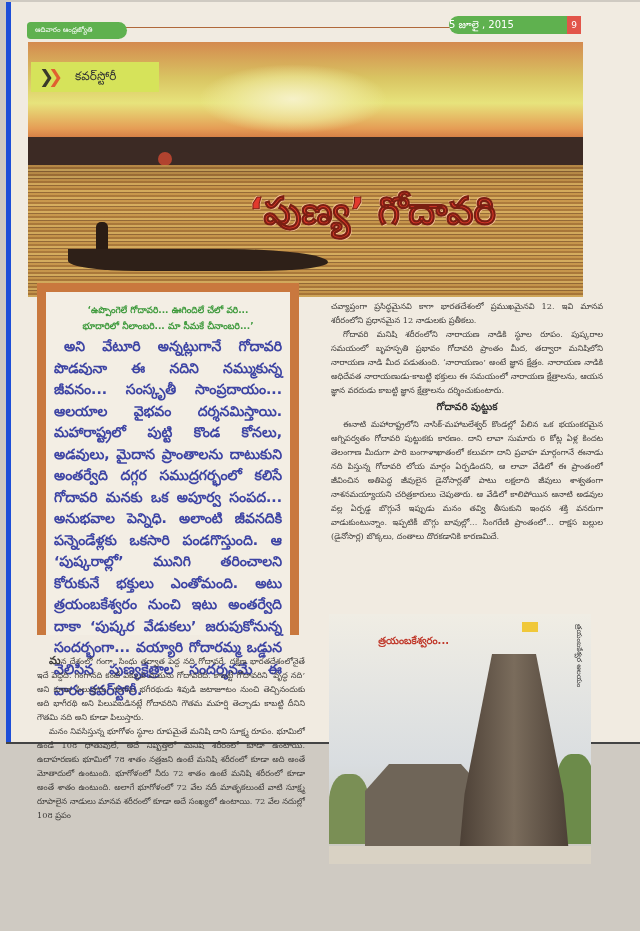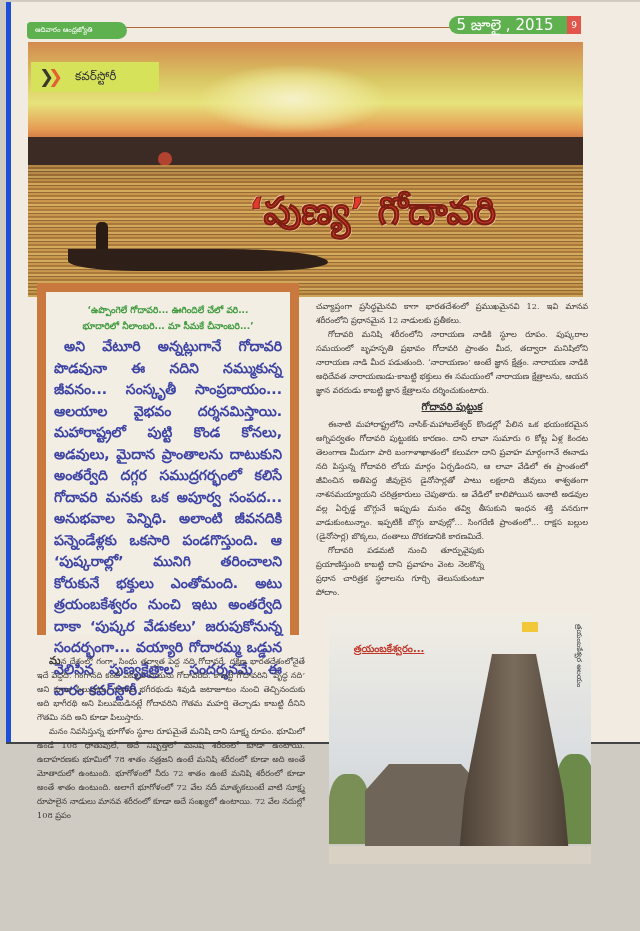--- a/index.html
+++ b/index.html
@@ -1,20 +1,20 @@
 <!DOCTYPE html>
 <html><head>
 <meta charset="utf-8">
 <style>
   html,body{margin:0;padding:0;}
   body{width:640px;height:931px;background:#cfcac2;position:relative;overflow:hidden;font-family:"DejaVu Sans",sans-serif;}
   .page{position:absolute;left:6px;top:2px;width:626px;height:740px;background:#f1ebe1;border-left:5px solid #1d4ed8;box-shadow:0 2px 0 #444;padding-left:24px;}
   .hdr-line{position:absolute;left:110px;top:25px;width:340px;height:1px;background:#b0683a;}
   .pill-left{position:absolute;left:16px;top:20px;height:17px;width:100px;background:#5fb14f;border-radius:4px 9px 9px 4px;color:#fff;font-size:7px;line-height:17px;padding-left:8px;box-sizing:border-box;}
-  .pill-right{position:absolute;left:438px;top:14px;height:18px;width:118px;background:#5fb14f;border-radius:9px 0 0 9px;color:#fff;font-size:15px;line-height:18px;text-align:center;padding-right:6px;box-sizing:border-box;}
+  .pill-right{position:absolute;left:438px;top:14px;height:18px;width:118px;background:#5fb14f;border-radius:9px 0 0 9px;color:#fff;font-size:10px;line-height:18px;text-align:left;padding-right:6px;box-sizing:border-box;}
   .page-no{position:absolute;left:556px;top:14px;width:14px;height:18px;background:#e2554a;color:#fff;font-size:9px;line-height:18px;text-align:center;}
   .hero{position:absolute;left:17px;top:40px;width:555px;height:255px;overflow:hidden;
     background:linear-gradient(180deg,#d48a4f 0%,#d9c462 14%,#e7e37c 24%,#e59d55 34%,#c9683a 40%,#4a2a22 43%,#3b2820 50%,#5a3a22 53%,#b27a3a 56%,#d0a15a 64%,#a87a3e 74%,#c59955 84%,#9b6e3a 100%);}
   .hero .sun{position:absolute;left:170px;top:22px;width:190px;height:70px;border-radius:50%;background:radial-gradient(ellipse,#f6f1c8 0%,rgba(240,236,160,.6) 45%,rgba(240,236,160,0) 70%);}
   .hero .trees{position:absolute;left:0;top:95px;width:555px;height:28px;background:#3c2a24;}
   .hero .redsun{position:absolute;left:130px;top:110px;width:14px;height:14px;border-radius:50%;background:#d04a32;opacity:.8;}
   .hero .water{position:absolute;left:0;top:123px;width:555px;height:132px;background:repeating-linear-gradient(180deg,#c9984c 0 2px,#a77538 2px 4px,#d8b060 4px 6px,#8e6434 6px 7px);opacity:.85;}
   .hero .boat{position:absolute;left:40px;top:207px;width:260px;height:22px;background:#2e2018;border-radius:0 60% 40% 40%/0 90% 60% 70%;}
   .hero .man{position:absolute;left:68px;top:180px;width:12px;height:30px;background:#2a1c14;border-radius:5px 5px 0 0;}
   .tag{position:absolute;left:20px;top:60px;width:128px;height:30px;background:#d6e35a;}
@@ -22,24 +22,24 @@
   .tag .chev .a{color:#3a3a2a;} .tag .chev .b{color:#e06030;}
   .tag .lbl{position:absolute;left:44px;top:7px;font-size:12px;color:#333;}
   .title{position:absolute;left:238px;top:180px;font-size:38px;font-weight:bold;color:#e2392d;-webkit-text-stroke:1px #7a1f12;text-shadow:1px 1px 0 #f3c59a,-1px -1px 0 #f3c59a;white-space:nowrap;margin-top:7px;}
   .intro{position:absolute;left:26px;top:281px;width:262px;height:352px;background:#c9783e;text-decoration:underline;}
   .intro .inner{position:absolute;left:9px;top:9px;right:9px;bottom:0;background:#f3eee4;padding:10px 8px 0 8px;box-sizing:border-box;}
   .intro .quote{color:#3e9a3c;font-size:9px;font-weight:bold;line-height:16px;text-align:center;}
   .intro .body{color:#3d44a4;font-size:14px;font-weight:bold;line-height:21.5px;text-indent:10px;text-align:justify;margin-top:2px;}
   .col{position:absolute;font-family:"DejaVu Serif",serif;color:#3c3a38;font-size:8.2px;line-height:14px;text-align:justify;}
   .col p{margin:0;text-indent:12px;}
   .col .dropcap{font-weight:bold;font-size:11px;}
-  .sub{font-family:"DejaVu Sans",sans-serif;font-weight:bold;font-size:10px;text-align:center;color:#333;margin:3px 0 3px 0;text-decoration:underline;}
+  .sub{font-family:"DejaVu Sans",sans-serif;font-weight:bold;font-size:10px;text-align:center;color:#333;margin:3px 0 3px 0;}
   .sub.red{color:#c0392b;}
   .colL{left:26px;top:652px;width:268px;}
-  .colR{left:305px;top:297px;width:272px;}
+  .colR{left:320px;top:297px;width:272px;}
   .temple{position:absolute;left:318px;top:612px;width:262px;height:250px;background:linear-gradient(180deg,#f0ede4 0%,#d9dde0 60%,#c9c6bc 100%);overflow:hidden;}
   .temple .tower{position:absolute;left:130px;top:40px;width:110px;height:200px;background:linear-gradient(90deg,#4c4036,#7a6c5c 50%,#4c4036);clip-path:polygon(30% 0,70% 0,95% 70%,100% 100%,0 100%,5% 70%);}
   .temple .hall{position:absolute;left:36px;top:150px;width:120px;height:90px;background:#6f6558;clip-path:polygon(20% 0,80% 0,100% 30%,100% 100%,0 100%,0 30%);}
   .temple .trees{position:absolute;left:226px;top:140px;width:40px;height:90px;background:#6c8b4a;border-radius:40% 40% 0 0;}
   .temple .trees2{position:absolute;left:0;top:160px;width:40px;height:70px;background:#7a8f55;border-radius:40% 40% 0 0;}
   .temple .ground{position:absolute;left:0;top:232px;width:262px;height:18px;background:#d9d2c4;}
   .temple .flag{position:absolute;left:193px;top:8px;width:16px;height:10px;background:#f0c83a;}
   .temple-text{position:absolute;left:318px;top:612px;width:120px;font-family:"DejaVu Serif",serif;font-size:8.2px;line-height:14px;color:#3c3a38;}
   .credit{position:absolute;left:548px;top:622px;width:24px;font-size:7px;line-height:8px;color:#333;writing-mode:vertical-rl;}
 </style>
@@ -82,30 +82,29 @@
   <div class="col colL">
     <p><span class="dropcap">మ</span><span>న దేశంలో గంగా, సింధు తర్వాత పెద్ద నది గోదావరే. దక్షిణ భారతదేశంలోనైతే ఇదే పెద్దది. గంగానది కంటే ఎక్కువ వయసు గోదావరిది. కాబట్టే గోదావరిని ‘వృద్ధ నది’ అని కూడా పిలుస్తారు. గంగను భగీరథుడు శివుడి జటాజూటం నుంచి తెచ్చినందుకు అది భాగీరథి అని పిలువబడినట్లే గోదావరిని గౌతమ మహర్షి తెచ్చాడు కాబట్టి దీనిని గౌతమి నది అని కూడా పిలుస్తారు.</span></p>
     <p>మనం నివసిస్తున్న భూగోళం స్థూల రూపమైతే మనిషి దాని సూక్ష్మ రూపం. భూమిలో ఉండే 108 ధాతువులే, అదే నిష్పత్తిలో మనిషి శరీరంలో కూడా ఉంటాయి. ఉదాహరణకు భూమిలో 78 శాతం నత్రజని ఉంటే మనిషి శరీరంలో కూడా అది అంతే మోతాదులో ఉంటుంది. భూగోళంలో నీరు 72 శాతం ఉంటే మనిషి శరీరంలో కూడా అంతే శాతం ఉంటుంది. అలాగే భూగోళంలో 72 వేల నదీ మాతృకలుంటే వాటి సూక్ష్మ రూపాలైన నాడులు మానవ శరీరంలో కూడా అదే సంఖ్యలో ఉంటాయి. 72 వేల నదుల్లో 108 ప్రపం</p>
   </div>
 
   <div class="col colR">
     <p style="text-indent:0">చవ్యాప్తంగా ప్రసిద్ధమైనవి కాగా భారతదేశంలో ప్రముఖమైనవి 12. ఇవి మానవ శరీరంలోని ప్రధానమైన 12 నాడులకు ప్రతీకలు.</p>
     <p>గోదావరి మనిషి శరీరంలోని నారాయణ నాడికి స్థూల రూపం. పుష్కరాల సమయంలో బృహస్పతి ప్రభావం గోదావరి ప్రాంతం మీద, తద్వారా మనిషిలోని నారాయణ నాడి మీద పడుతుంది. ‘నారాయణం’ అంటే జ్ఞాన క్షేత్రం. నారాయణ నాడికి అధిదేవత నారాయణుడు-కాబట్టి భక్తులు ఈ సమయంలో నారాయణ క్షేత్రాలను, ఆయన జ్ఞాన వరదుడు కాబట్టి జ్ఞాన క్షేత్రాలను దర్శించుకుంటారు.</p>
     <div class="sub">గోదావరి పుట్టుక</div>
     <p>ఈనాటి మహారాష్ట్రలోని నాసిక్-మహాబలేశ్వర్ కొండల్లో పేలిన ఒక భయంకరమైన అగ్నిపర్వతం గోదావరి పుట్టుకకు కారణం. దాని లావా సుమారు 6 కోట్ల ఏళ్ల కిందట తెలంగాణ మీదుగా పారి బంగాళాఖాతంలో కలువగా దాని ప్రవాహ మార్గంగానే ఈనాడు నది పిస్తున్న గోదావరి లోయ మార్గం ఏర్పడిందని, ఆ లావా వేడిలో ఈ ప్రాంతంలో జీవించిన అతిపెద్ద జీవులైన డైనోసార్లతో పాటు లక్షలాది జీవులు శాశ్వతంగా నాశనమయ్యాయని చరిత్రకారులు చెపుతారు. ఆ వేడిలో కాలిపోయిన ఆనాటి అడవుల వల్ల ఏర్పడ్డ బొగ్గునే ఇప్పుడు మనం తవ్వి తీసుకుని ఇంధన శక్తి వనరుగా వాడుకుంటున్నాం. ఇప్పటికీ బొగ్గు బావుల్లో... సింగరేణి ప్రాంతంలో... రాక్షస బల్లుల (డైనోసార్ల) బొక్కలు, దంతాలు దొరకడానికి కారణమిదే.</p>
-    <p style="width:168px">గోదావరి పడమటి నుంచి తూర్పువైపుకు ప్రయాణిస్తుంది కాబట్టి దాని ప్రవాహం వెంట నెలకొన్న ప్రధాన చారిత్రక స్థలాలను గూర్చి తెలుసుకుంటూ పోదాం.</p>
   </div>
 
   <div class="temple">
     <div class="trees2"></div>
     <div class="trees"></div>
     <div class="hall"></div>
     <div class="tower"></div>
     <div class="flag"></div>
     <div class="ground"></div>
   </div>
 
   <div class="temple-text">
-    <div class="sub red" style="text-align:center;margin-top:28px">త్రయంబకేశ్వరం...</div>
+    <div class="sub red" style="text-align:right;margin-top:20px">త్రయంబకేశ్వరం...</div>
   </div>
 
   <div class="credit">త్రయంబకేశ్వర ఆలయం</div>
 </div>
 
 </body></html>

